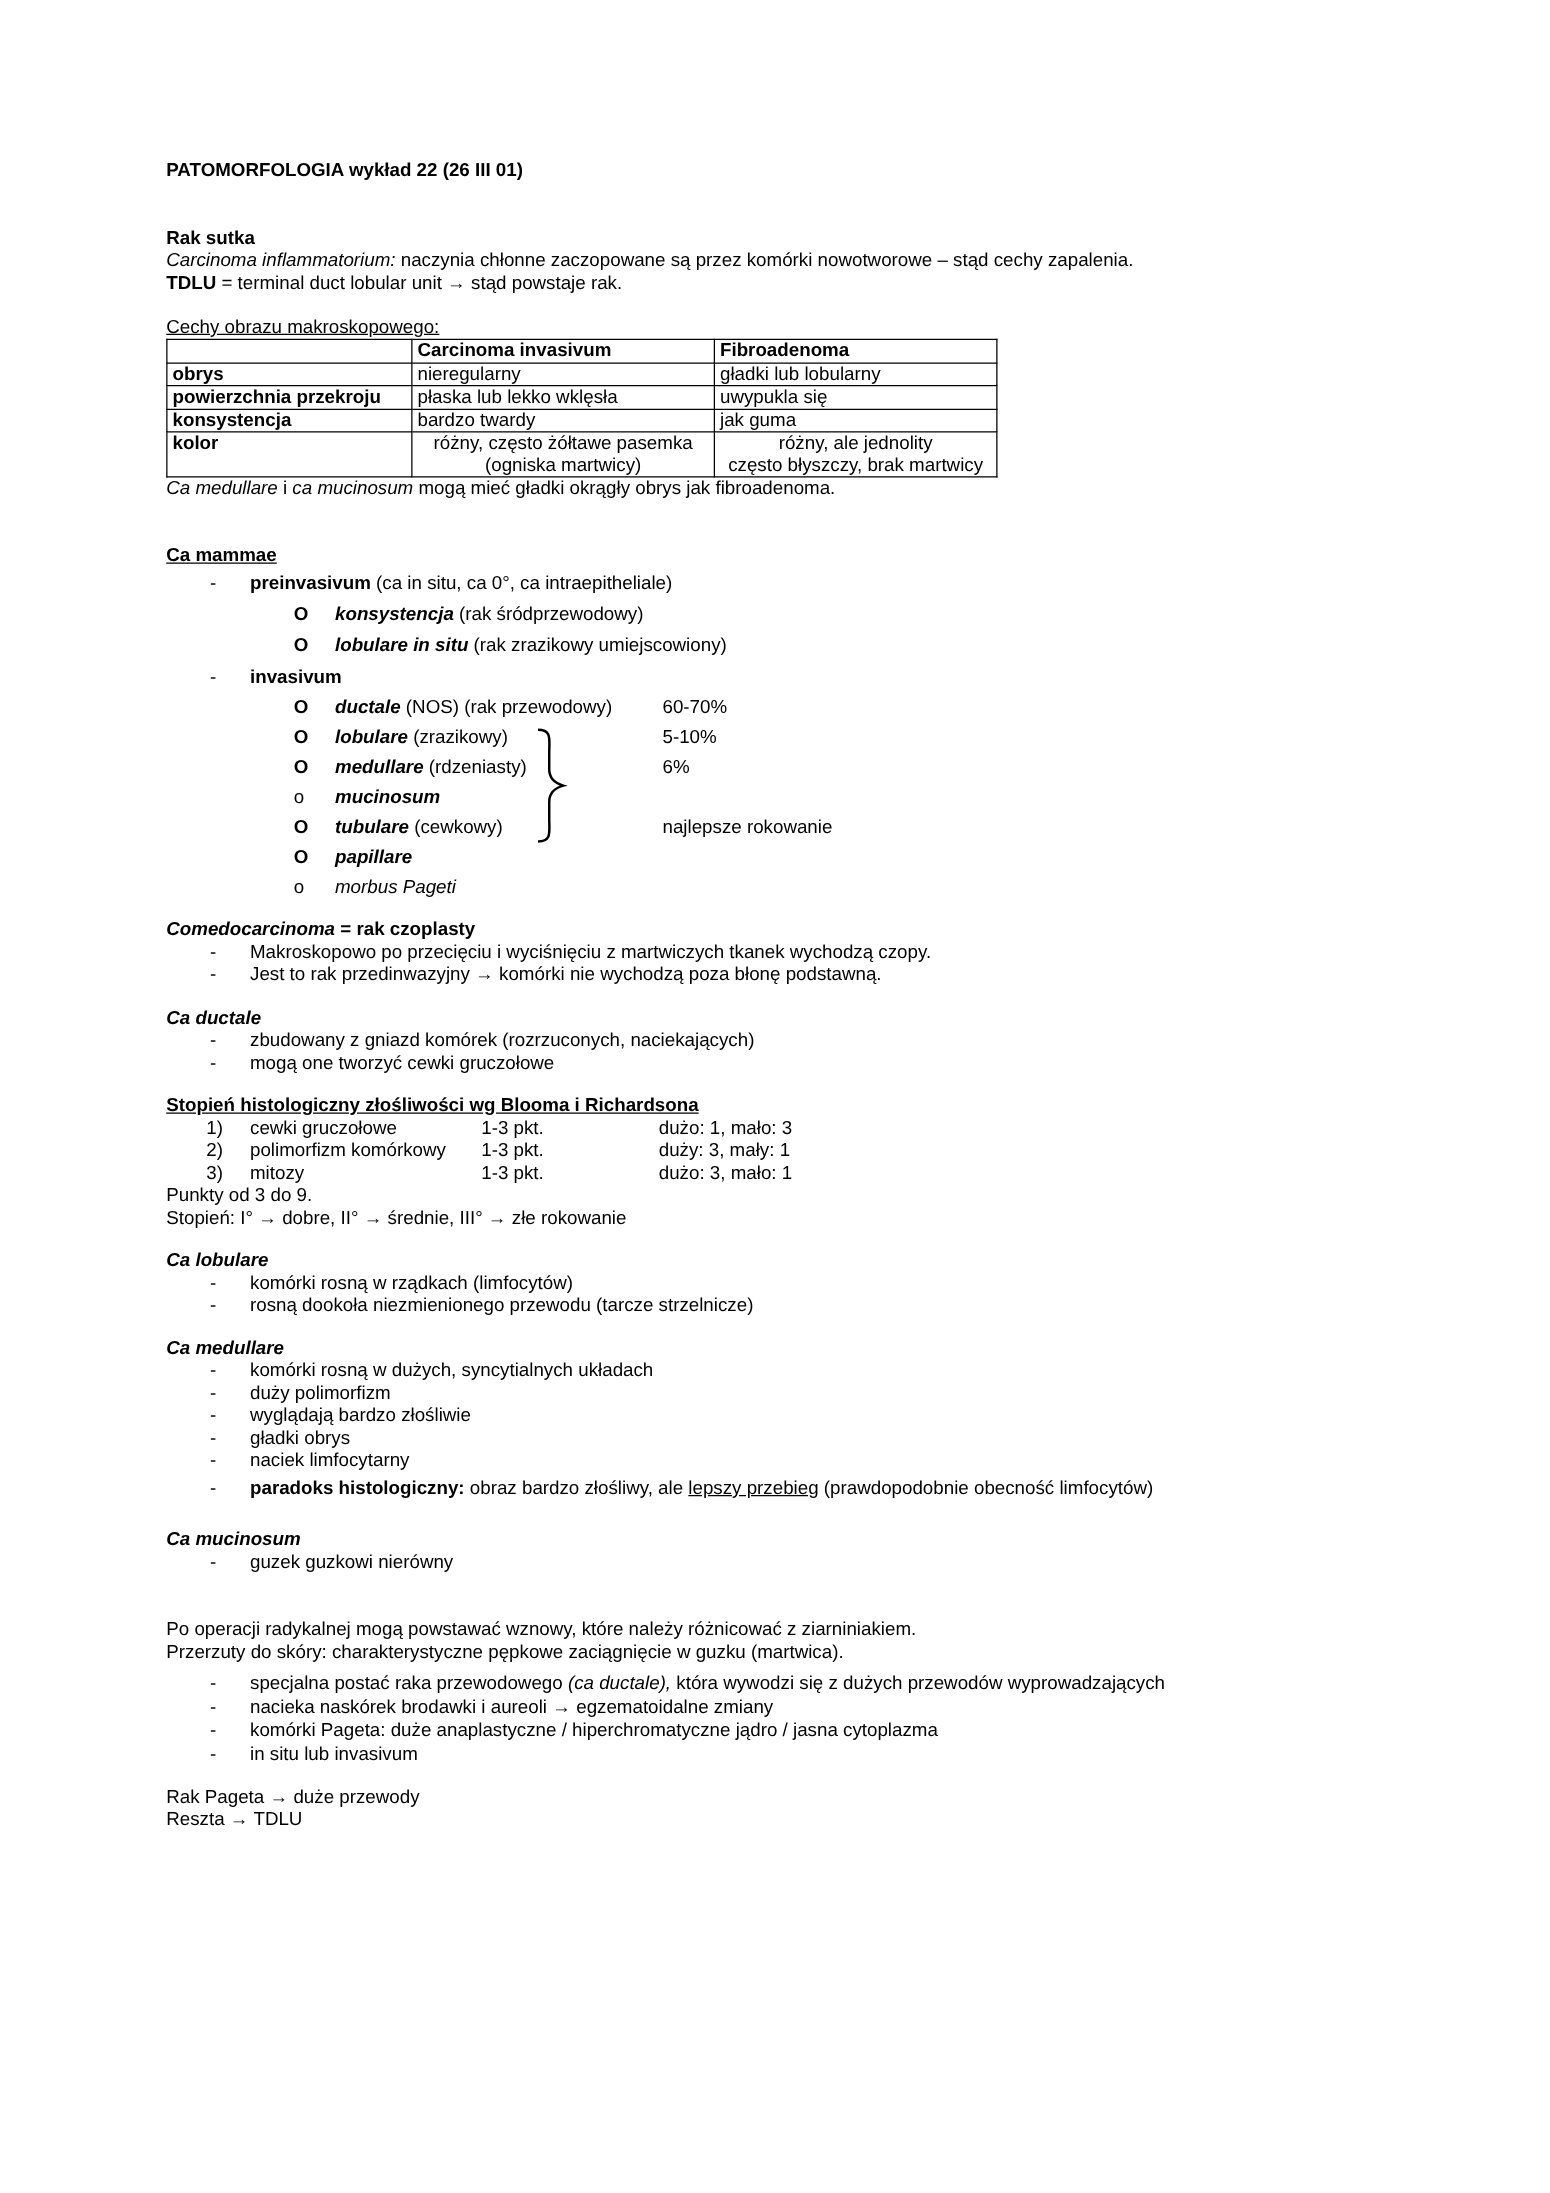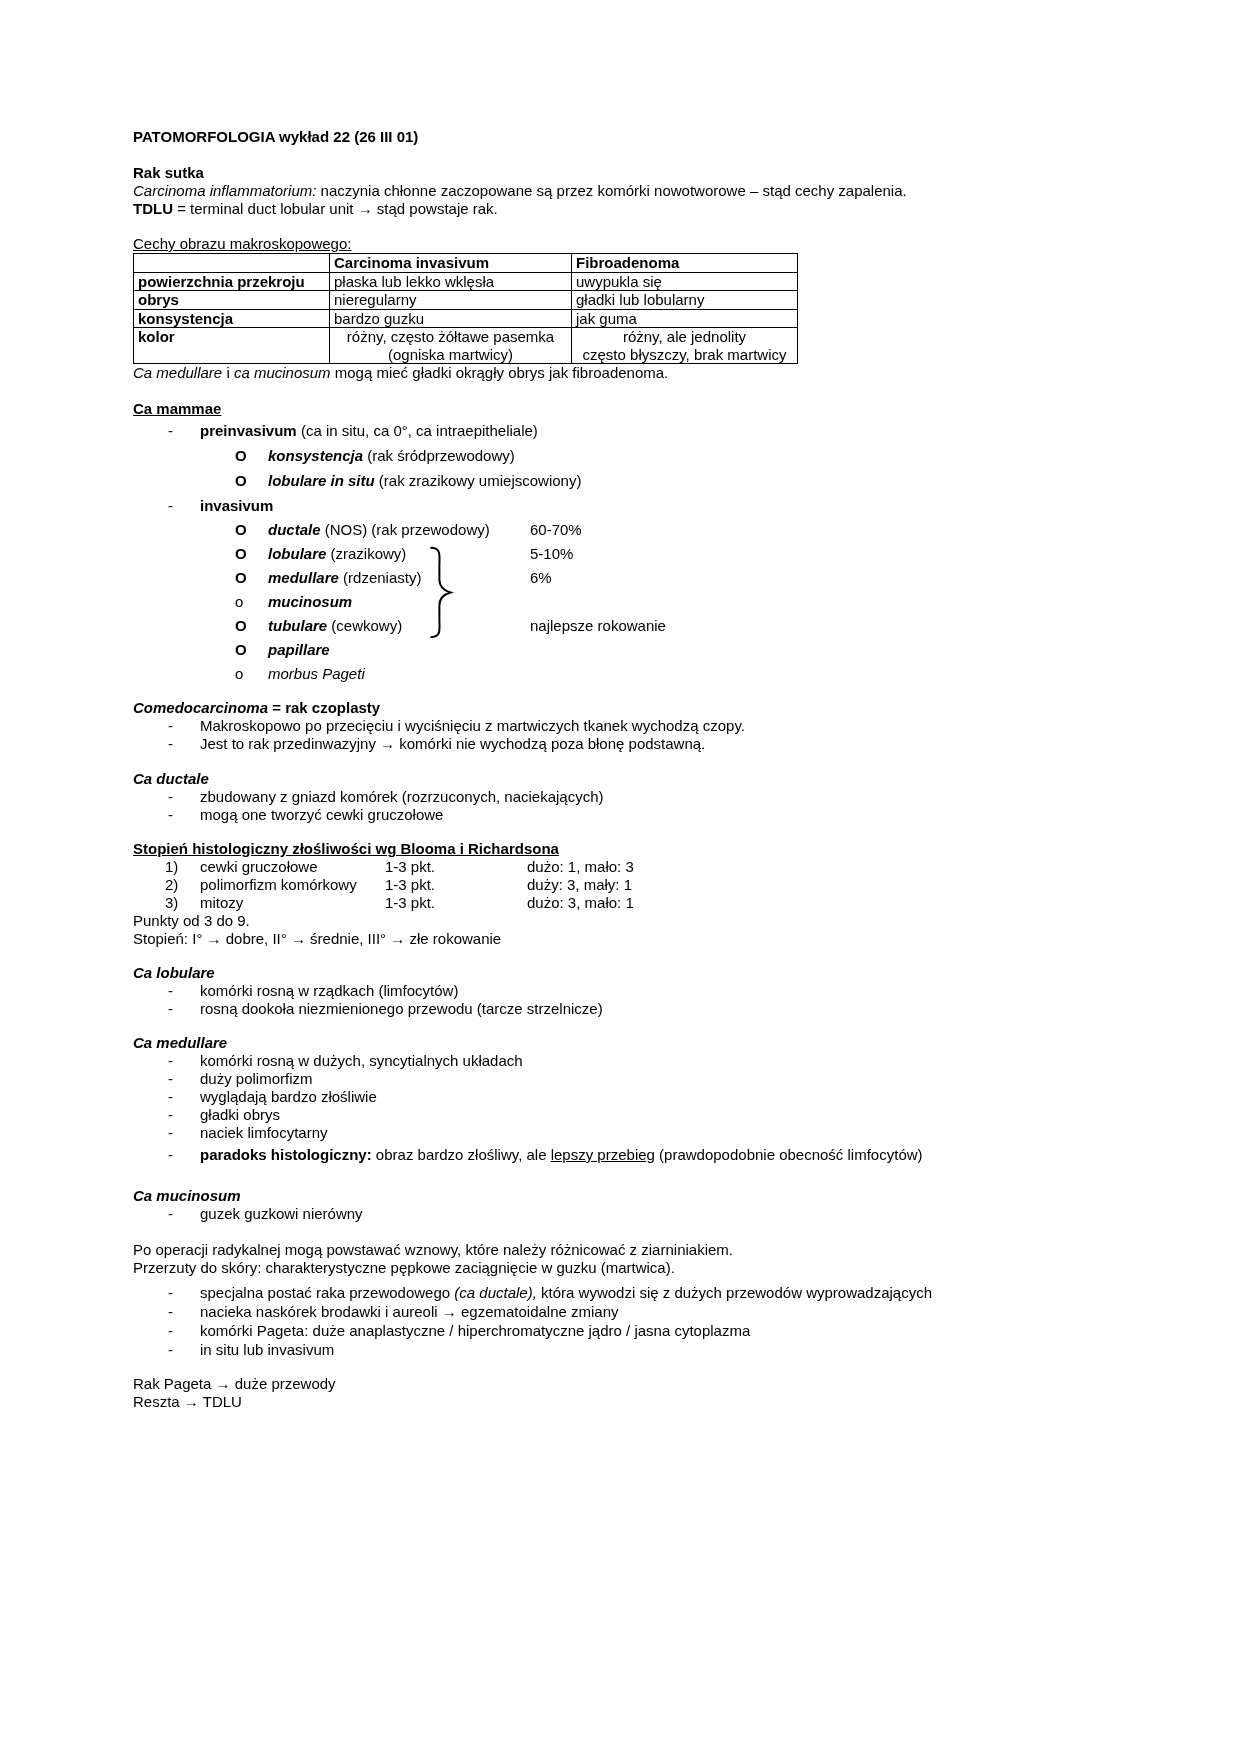--- a/index.html
+++ b/index.html
@@ -4,21 +4,21 @@
 <style>
   html,body{margin:0;padding:0;}
   body{width:1240px;background:#ffffff;color:#000;font-family:"Liberation Sans",sans-serif;}
   .page{position:relative;width:1240px;height:1754px;background:#fff;padding:128px 50px 0 133px;box-sizing:border-box;overflow:hidden;}
   .line{line-height:18px;font-size:15px;min-height:18px;}
   .b{font-weight:700}
   .i{font-style:italic}
   .bi{font-weight:700;font-style:italic}
   .u{text-decoration:underline}
   .mt4{margin-top:4px}.mt6{margin-top:6px}.mt13{margin-top:13px}.mt16{margin-top:16px}
-  .mt17{margin-top:17px}.mt18{margin-top:18px}.mt23{margin-top:23px}.mt29{margin-top:29px}
+  .mt17{margin-top:17px}.mt18{margin-top:36px}.mt23{margin-top:23px}.mt29{margin-top:29px}
 
   .li1{position:relative;padding-left:67px;line-height:18px;font-size:15px;}
   .li1>.mark{position:absolute;left:35px;}
   .li2{position:relative;padding-left:135px;line-height:18px;font-size:15px;}
   .li2>.mark{position:absolute;left:102px;}
   .cam .li1,.cam .li2{line-height:25px;}
   .invlist{position:relative;}
   .invlist .li2{line-height:24px;height:24px;}
   .val{position:absolute;left:397px;font-weight:400;font-style:normal;}
   .brace{position:absolute;left:294px;top:28px;width:27px;height:93px;}
@@ -50,32 +50,32 @@
   <div>
     <div class="line u mt17">Cechy obrazu makroskopowego:</div>
     <table class="makro">
       <tbody>
           <tr>
         <td class="col1"></td>
         <td class="col2 b">Carcinoma invasivum</td>
         <td class="col3 b">Fibroadenoma</td>
       </tr>
       <tr>
+        <td class="b">obrys</td>
+        <td>nieregularny</td>
+        <td>gładki lub lobularny</td>
+      </tr>
+      <tr>
         <td class="b">powierzchnia przekroju</td>
         <td>płaska lub lekko wklęsła</td>
         <td>uwypukla się</td>
       </tr>
       <tr>
-        <td class="b">obrys</td>
-        <td>nieregularny</td>
-        <td>gładki lub lobularny</td>
-      </tr>
-      <tr>
         <td class="b">konsystencja</td>
-        <td>bardzo guzku</td>
+        <td>bardzo twardy</td>
         <td>jak guma</td>
       </tr>
       <tr>
         <td class="b">kolor</td>
         <td class="prewrap">różny, często żółtawe pasemka
 (ogniska martwicy)</td>
         <td class="prewrap">różny, ale jednolity
 często błyszczy, brak martwicy</td>
       </tr>
     </tbody>

